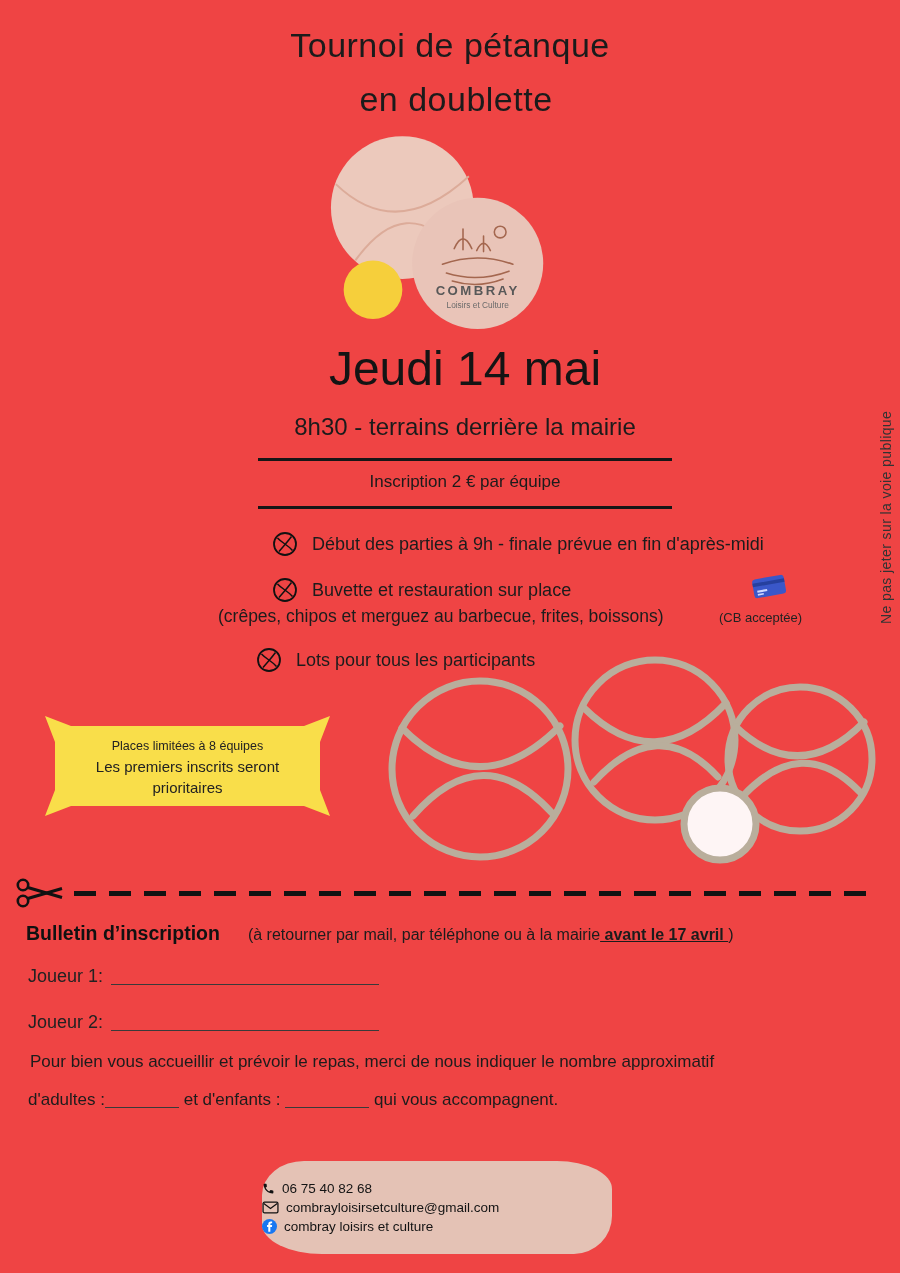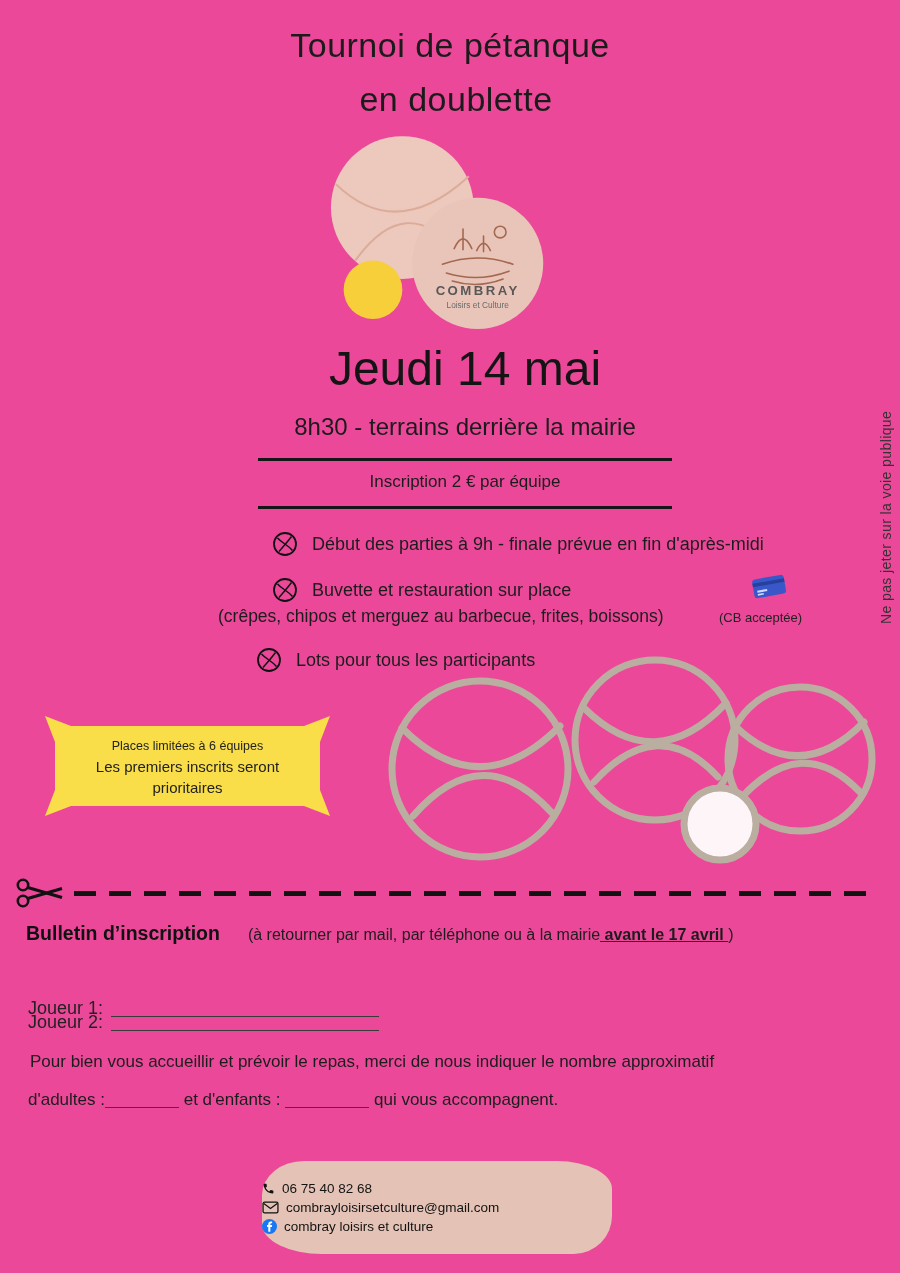--- a/index.html
+++ b/index.html
@@ -1,18 +1,18 @@
 <!DOCTYPE html>
 <html><head>
 <meta charset="utf-8">
 <style>
   * { margin:0; padding:0; box-sizing:border-box; }
   html,body { background:#ffffff; }
   .page {
-    position:relative; width:900px; height:1273px; background:#ec4899;
+    position:relative; width:900px; height:1273px; background:#ef4444;
     overflow:hidden; font-family:"Liberation Sans", sans-serif; color:#1c1c1c;
   }
 
   
   .title { position:absolute; left:0; right:0; text-align:center; font-size:34px; letter-spacing:.5px; color:#1b1b1b; }
   .title.l1 { top:26px; }
   .title.l2 { top:80px;margin-left:12px; }
 
   .illustration { position:absolute; left:328px; top:131px; width:225px; height:205px; }
   .illustration text { font-family:"Liberation Sans", sans-serif; }
@@ -53,21 +53,21 @@
   .cutline { position:absolute; left:14px; right:28px; top:872px; height:42px; display:flex; align-items:center; }
   .cutline .dashes { flex:1; height:5px; margin-left:6px;
     background:repeating-linear-gradient(90deg,#121212 0 22px, transparent 22px 35px); }
 
   
   .form-title-row { position:absolute; left:26px; top:922px; display:flex; align-items:baseline; white-space:nowrap; }
   .form-title { font-size:19.5px; font-weight:bold; color:#111; }
   .form-sub { font-size:16px; margin-left:28px; color:#1c1c1c; }
   .deadline { font-weight:bold; text-decoration:underline; }
   .player-row { position:absolute; left:28px; font-size:18px; color:#222; }
-  .p1 { top:964px;margin-top:32px; } .p2 { top:1010px; }
+  .p1 { top:964px; } .p2 { top:1010px; }
   .write-line { display:inline-block; border-bottom:1.6px solid #3a3a3a; height:1em; transform:translateY(3px); }
   .w-player { width:268px; margin-left:8px; }
   .note1 { position:absolute; left:30px; top:1052px; font-size:17px; color:#1c1c1c; }
   .note2 { position:absolute; left:28px; top:1088px; font-size:17px; color:#1c1c1c; }
   .w-adults { width:74px; } .w-children { width:84px; }
 
   
   .footer-blob {
     position:absolute; left:262px; top:1161px; width:350px; height:93px;
     background:#e4c2b5;
@@ -144,21 +144,21 @@
       <path d="M7 20.5 C 11.5 15, 15.5 11, 19.5 5.5" fill="none" stroke="#111" stroke-width="1.5"></path>
     </svg>
     <span class="bullet-text">Lots pour tous les participants</span>
   </div>
 
   <div class="ticket">
     <svg class="shape" viewBox="0 0 285 100" preserveAspectRatio="none">
       <path d="M0 0 L26 10 L259 10 L285 0 L275 26 L275 74 L285 100 L259 90 L26 90 L0 100 L10 74 L10 26 Z" fill="#f9de4a"></path>
     </svg>
     <div class="content">
-      <div class="t1">Places limitées à 6 équipes</div>
+      <div class="t1">Places limitées à 8 équipes</div>
       <div class="t2">Les premiers inscrits seront prioritaires</div>
     </div>
   </div>
 
   <svg class="sketch" viewBox="0 0 510 212">
     <g fill="none" stroke="#b7b4a1" stroke-width="7" stroke-linecap="round" opacity="0.95">
       <circle cx="112" cy="113" r="88"></circle>
       <path d="M34 72 Q 112 150 192 70"></path>
       <path d="M45 160 Q 115 80 185 158"></path>
       <circle cx="287" cy="84" r="80"></circle>

